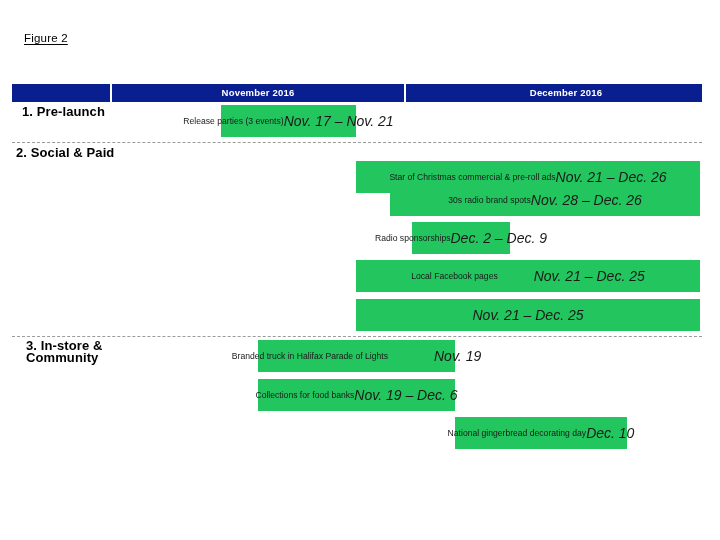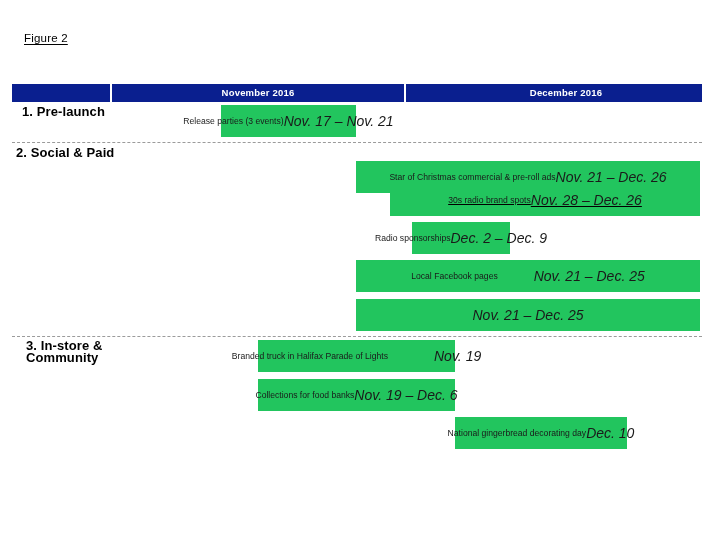--- a/index.html
+++ b/index.html
@@ -136,21 +136,21 @@
 
   <div class="separator" style="top:58px;"></div>
 
   <div class="section-label" style="left:4px; top:63px;text-align:right;">2. Social &amp; Paid</div>
 
   <div class="task-bar" style="left:344px; top:62px; width:344px; height:32px;margin-top:15px;">
     <div class="task-title">Star of Christmas commercial &amp; pre-roll ads</div>
     <div class="task-dates">Nov. 21 – Dec. 26</div>
   </div>
 
-  <div class="task-bar" style="left:378px; top:100px; width:310px; height:32px;text-decoration:underline;">
+  <div class="task-bar" style="left:378px; top:100px; width:310px; height:32px;">
     <div class="task-title">30s radio brand spots</div>
     <div class="task-dates">Nov. 28 – Dec. 26</div>
   </div>
 
   <div class="task-bar" style="left:400px; top:138px; width:98px; height:32px;">
     <div class="task-title">Radio sponsorships</div>
     <div class="task-dates">Dec. 2 – Dec. 9</div>
   </div>
 
   <div class="task-bar" style="left:344px; top:176px; width:344px; height:32px;gap:36px;">

